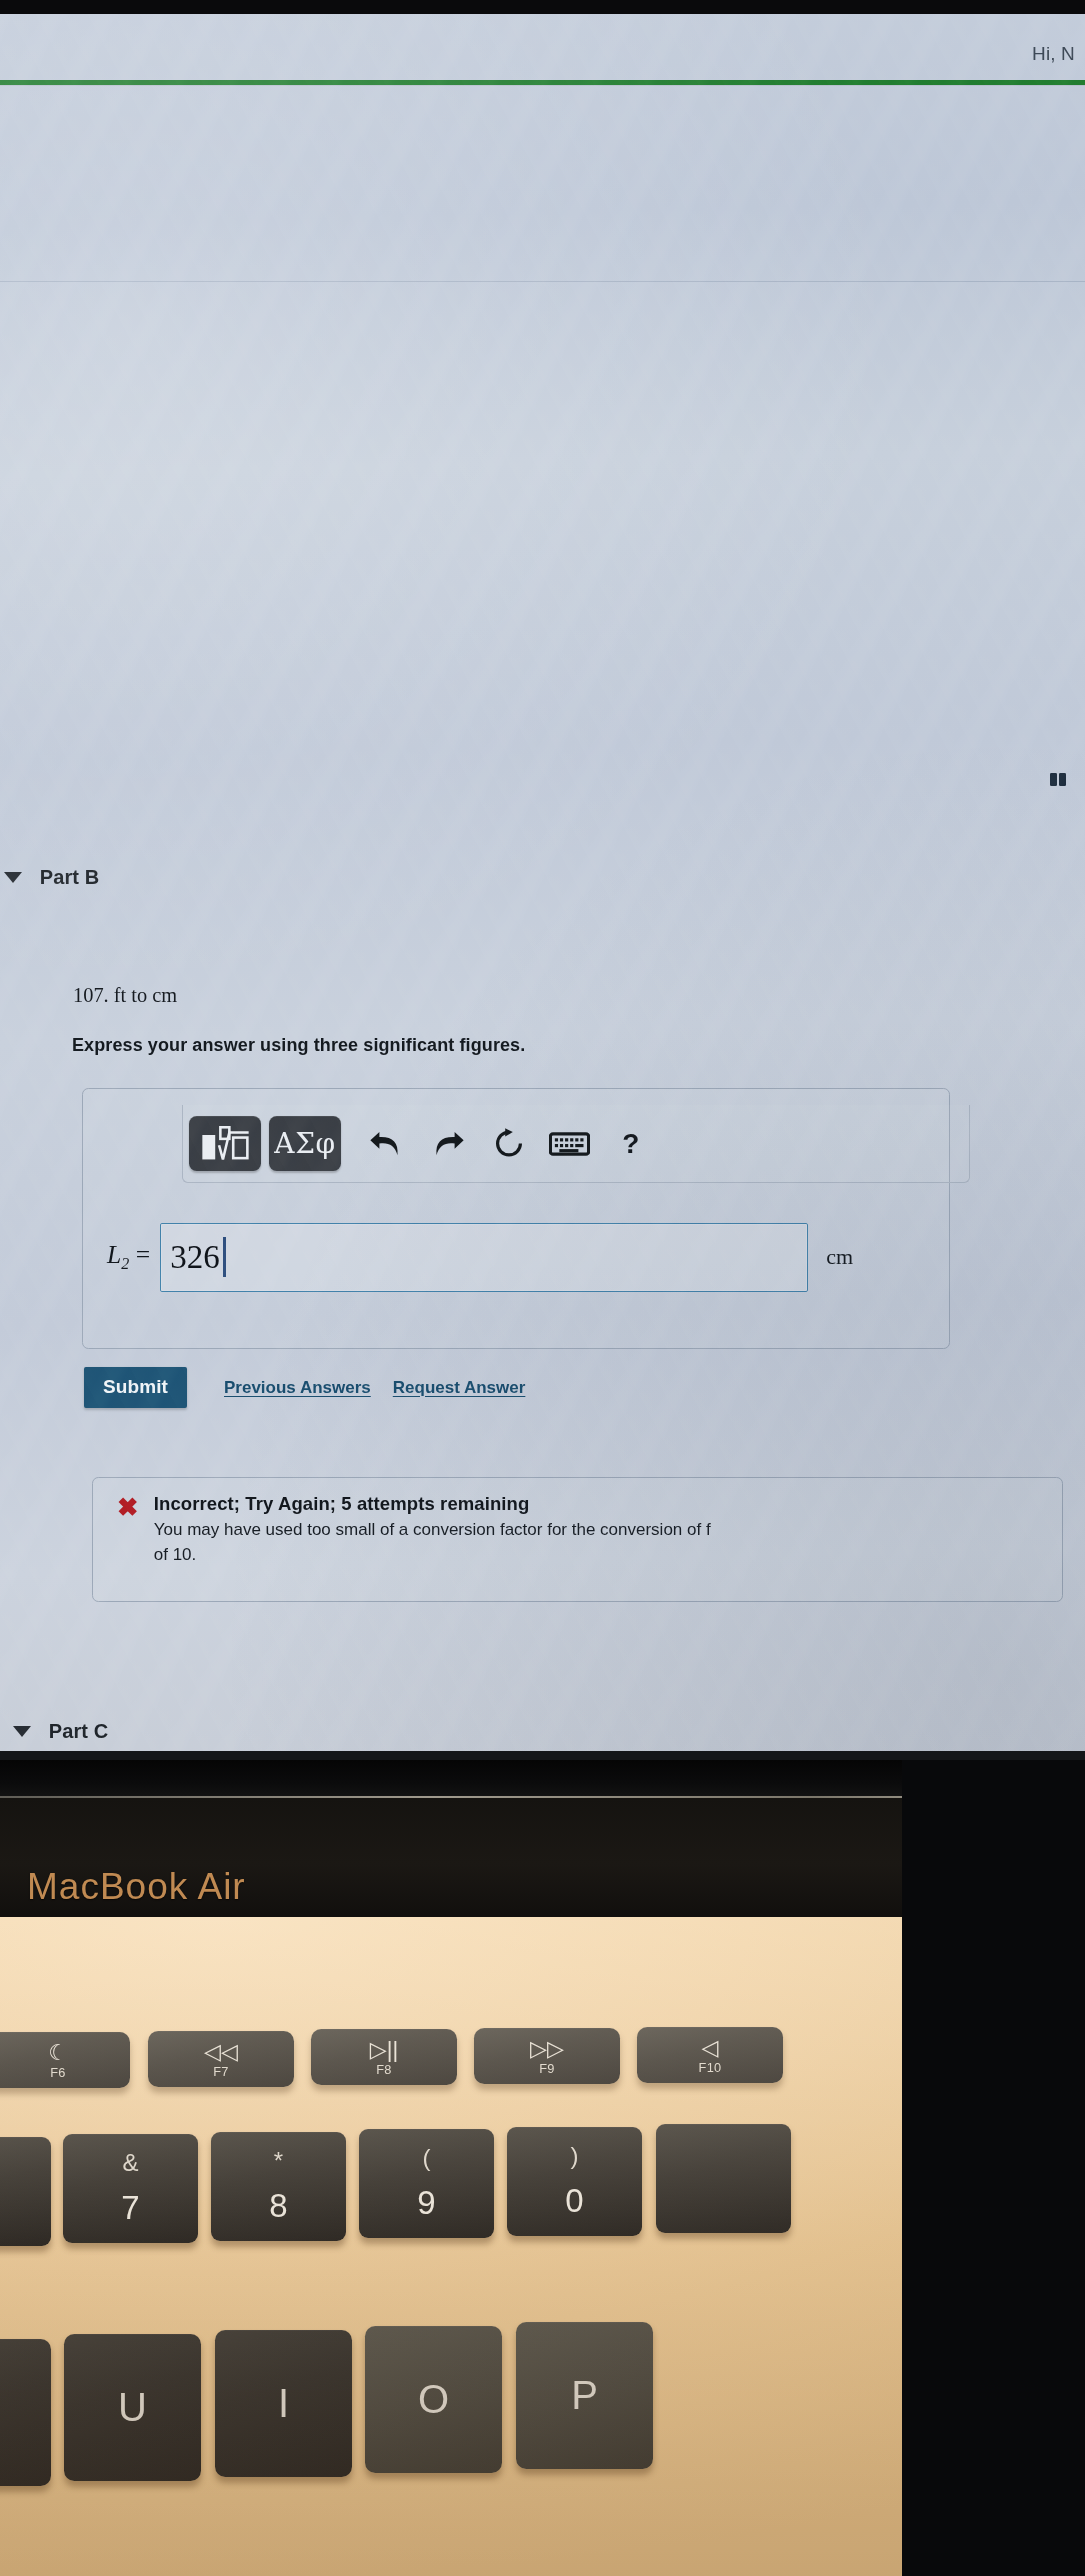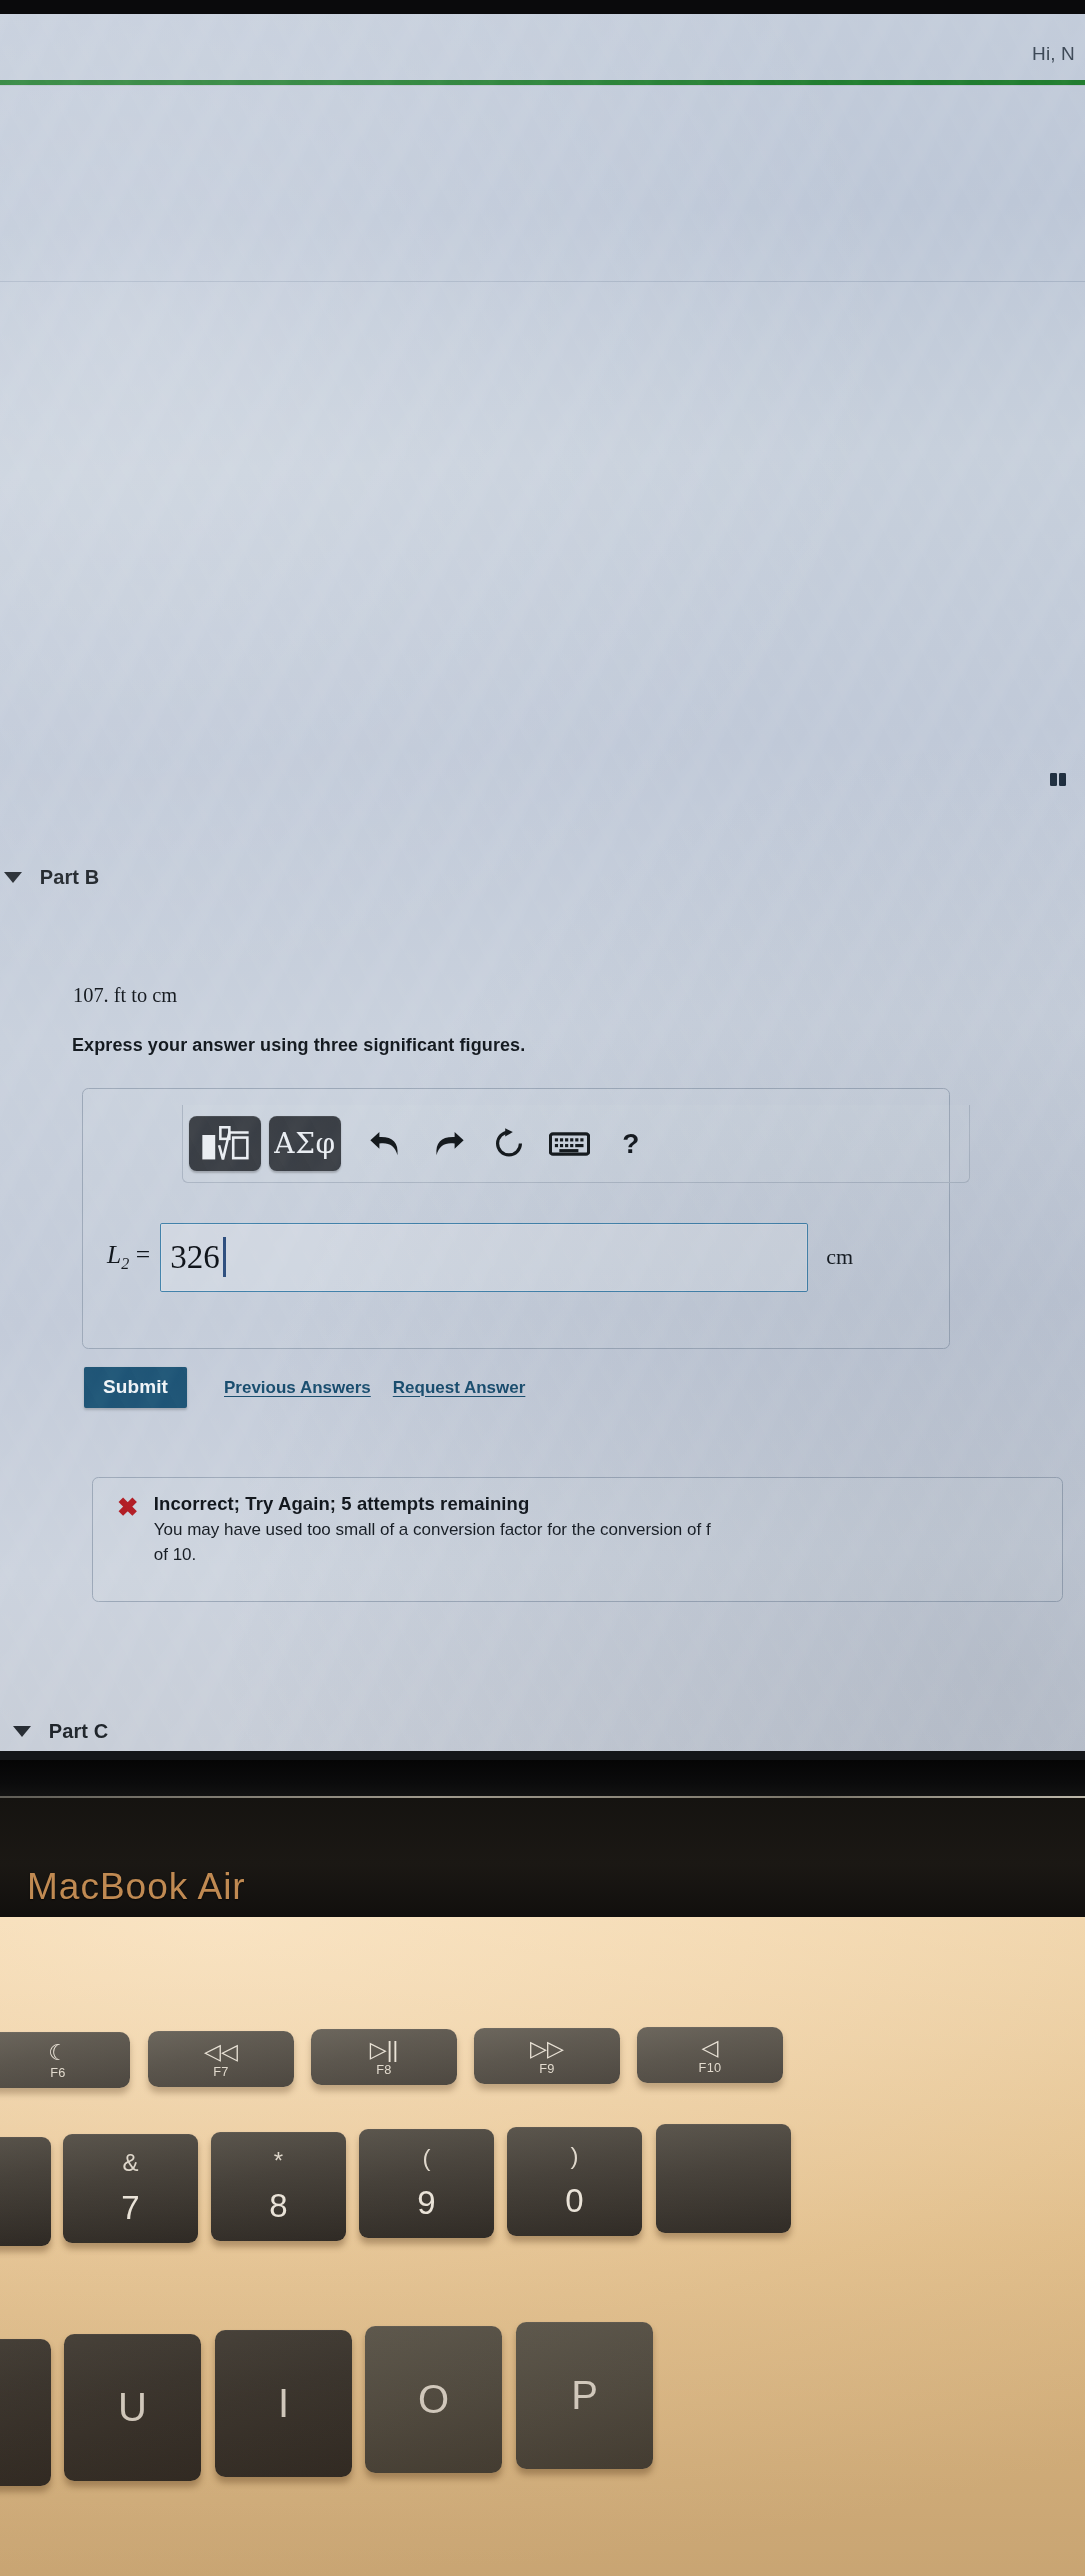--- a/index.html
+++ b/index.html
@@ -306,21 +306,21 @@
     position:absolute;
     left:0; top:1751px;
     width:1085px; height:9px;
     background:#141619;
   }
 
   
   #chassis{
     position:absolute;
     left:0; top:1760px;
-    width:1085px;
+    width:902px;
     height:816px;
     overflow:hidden;
     background:#0a0908;
   }
   .hinge{
     position:absolute; left:0; top:0; width:1085px; height:38px;
     background:linear-gradient(#050505,#0b0b0c 60%,#131313);
   }
   .hinge-line{
     position:absolute; left:0; top:36px; width:1085px; height:1.9px;

